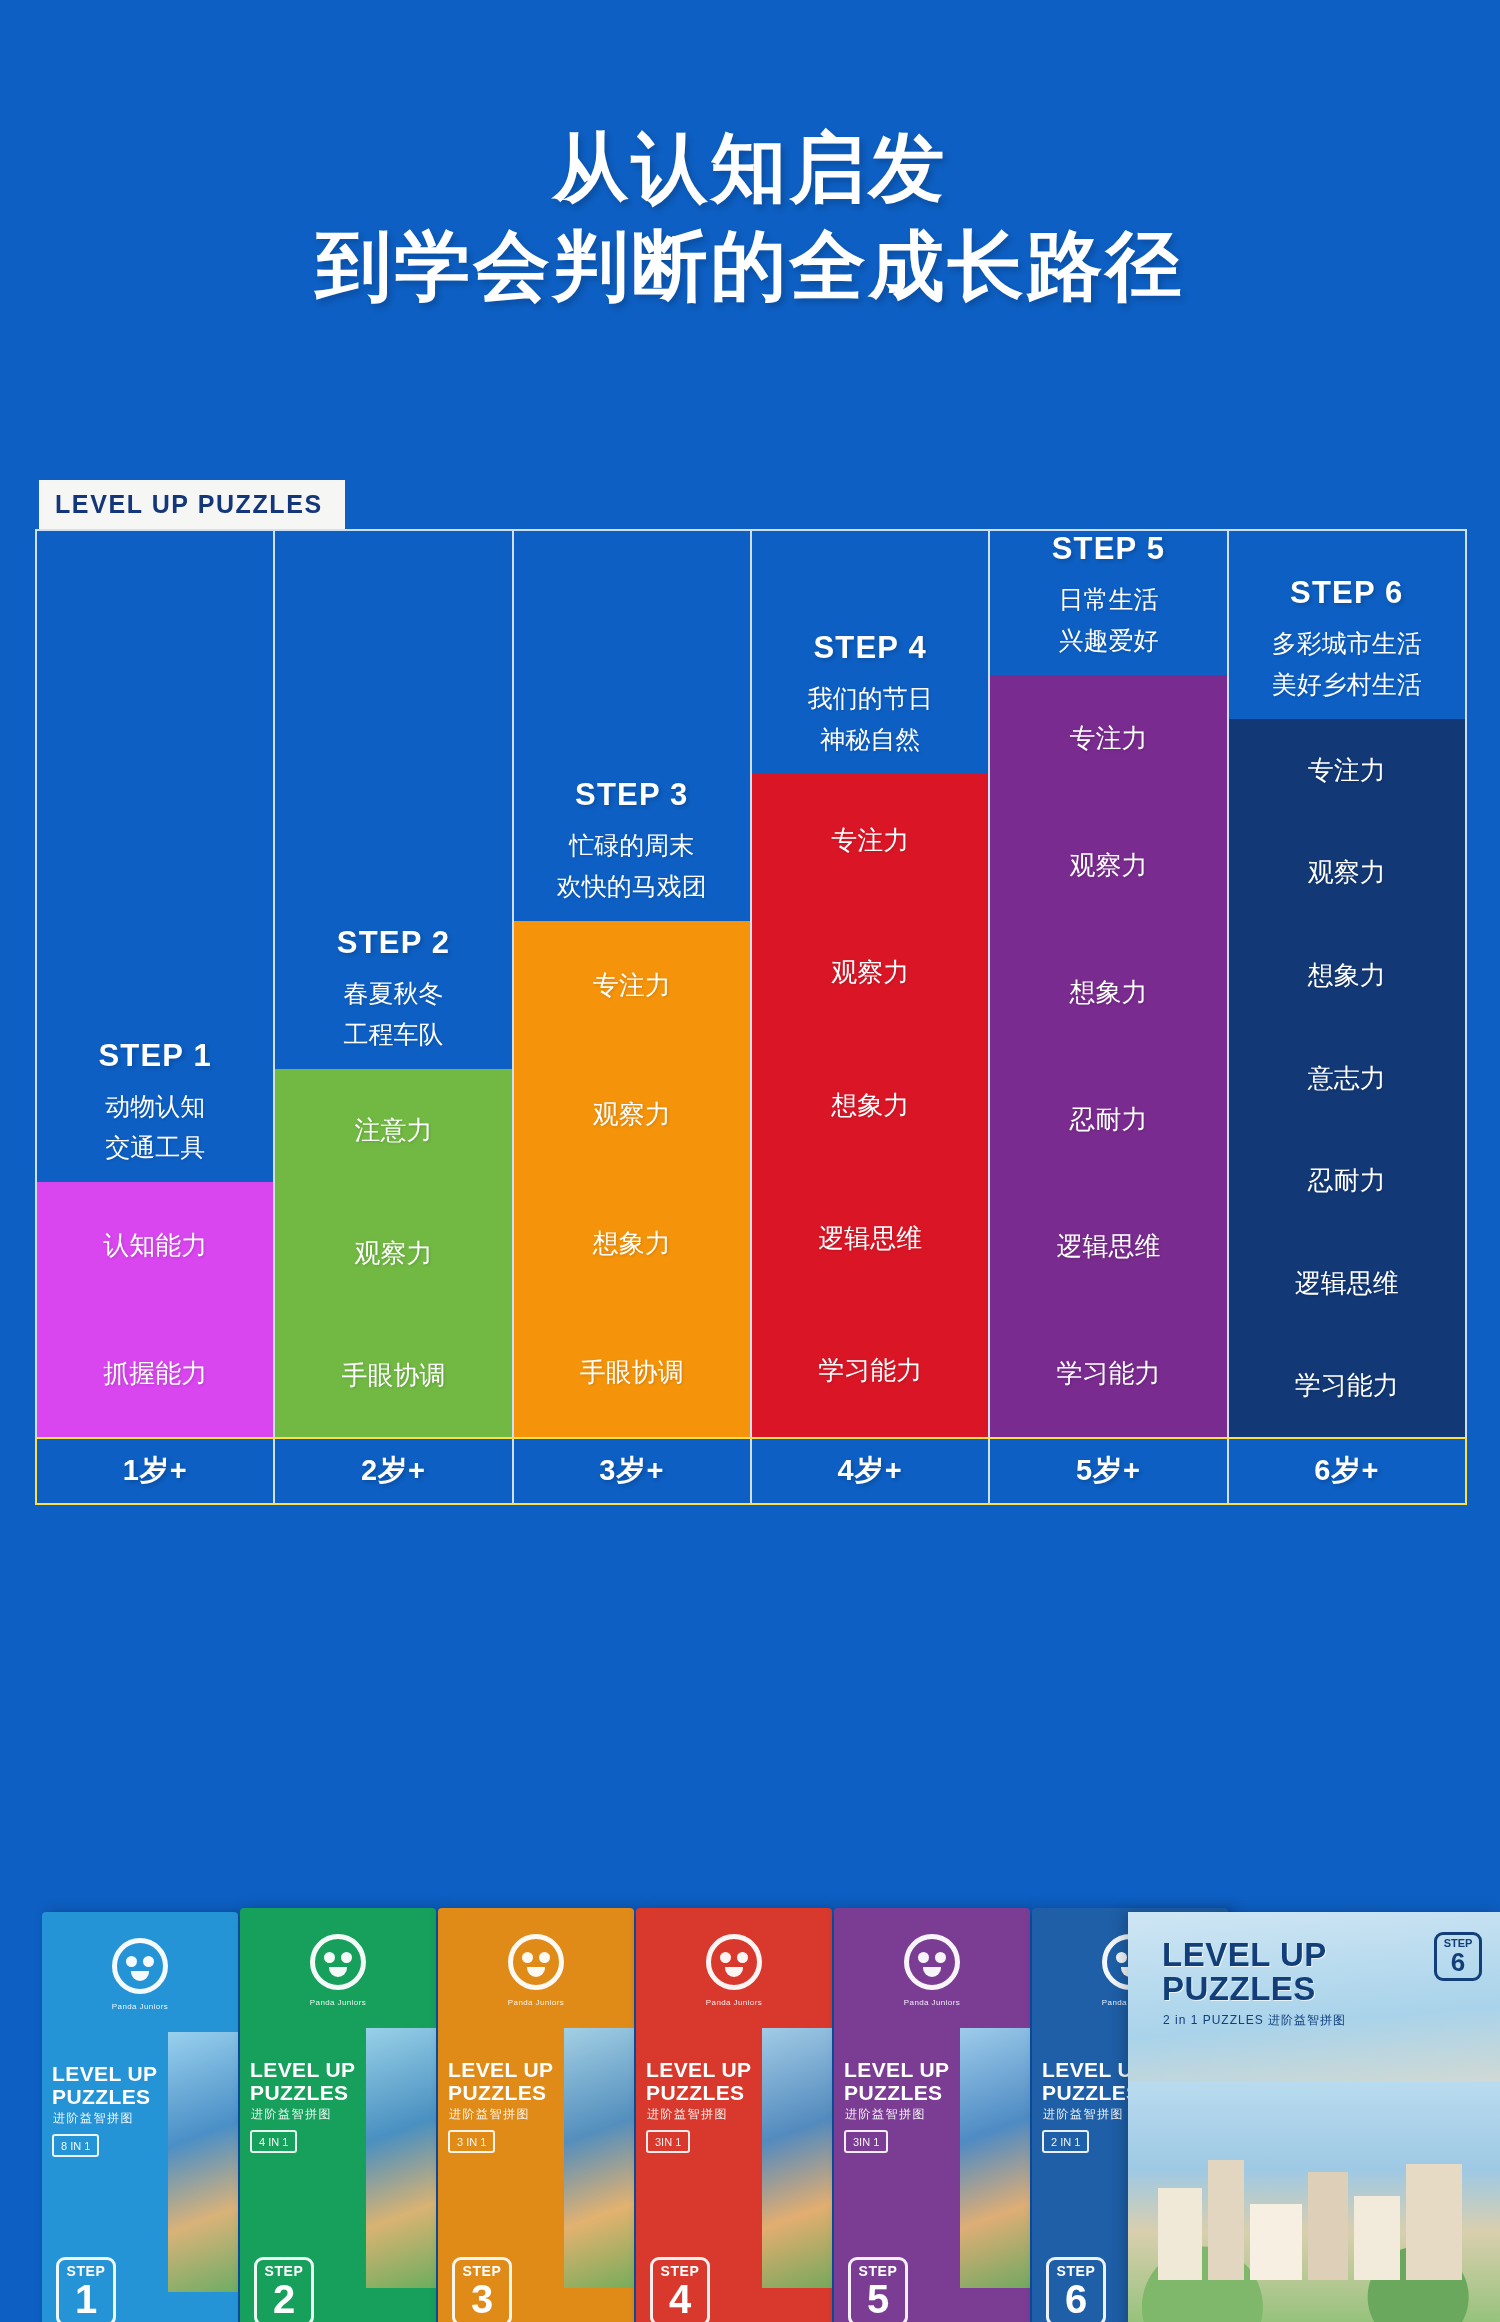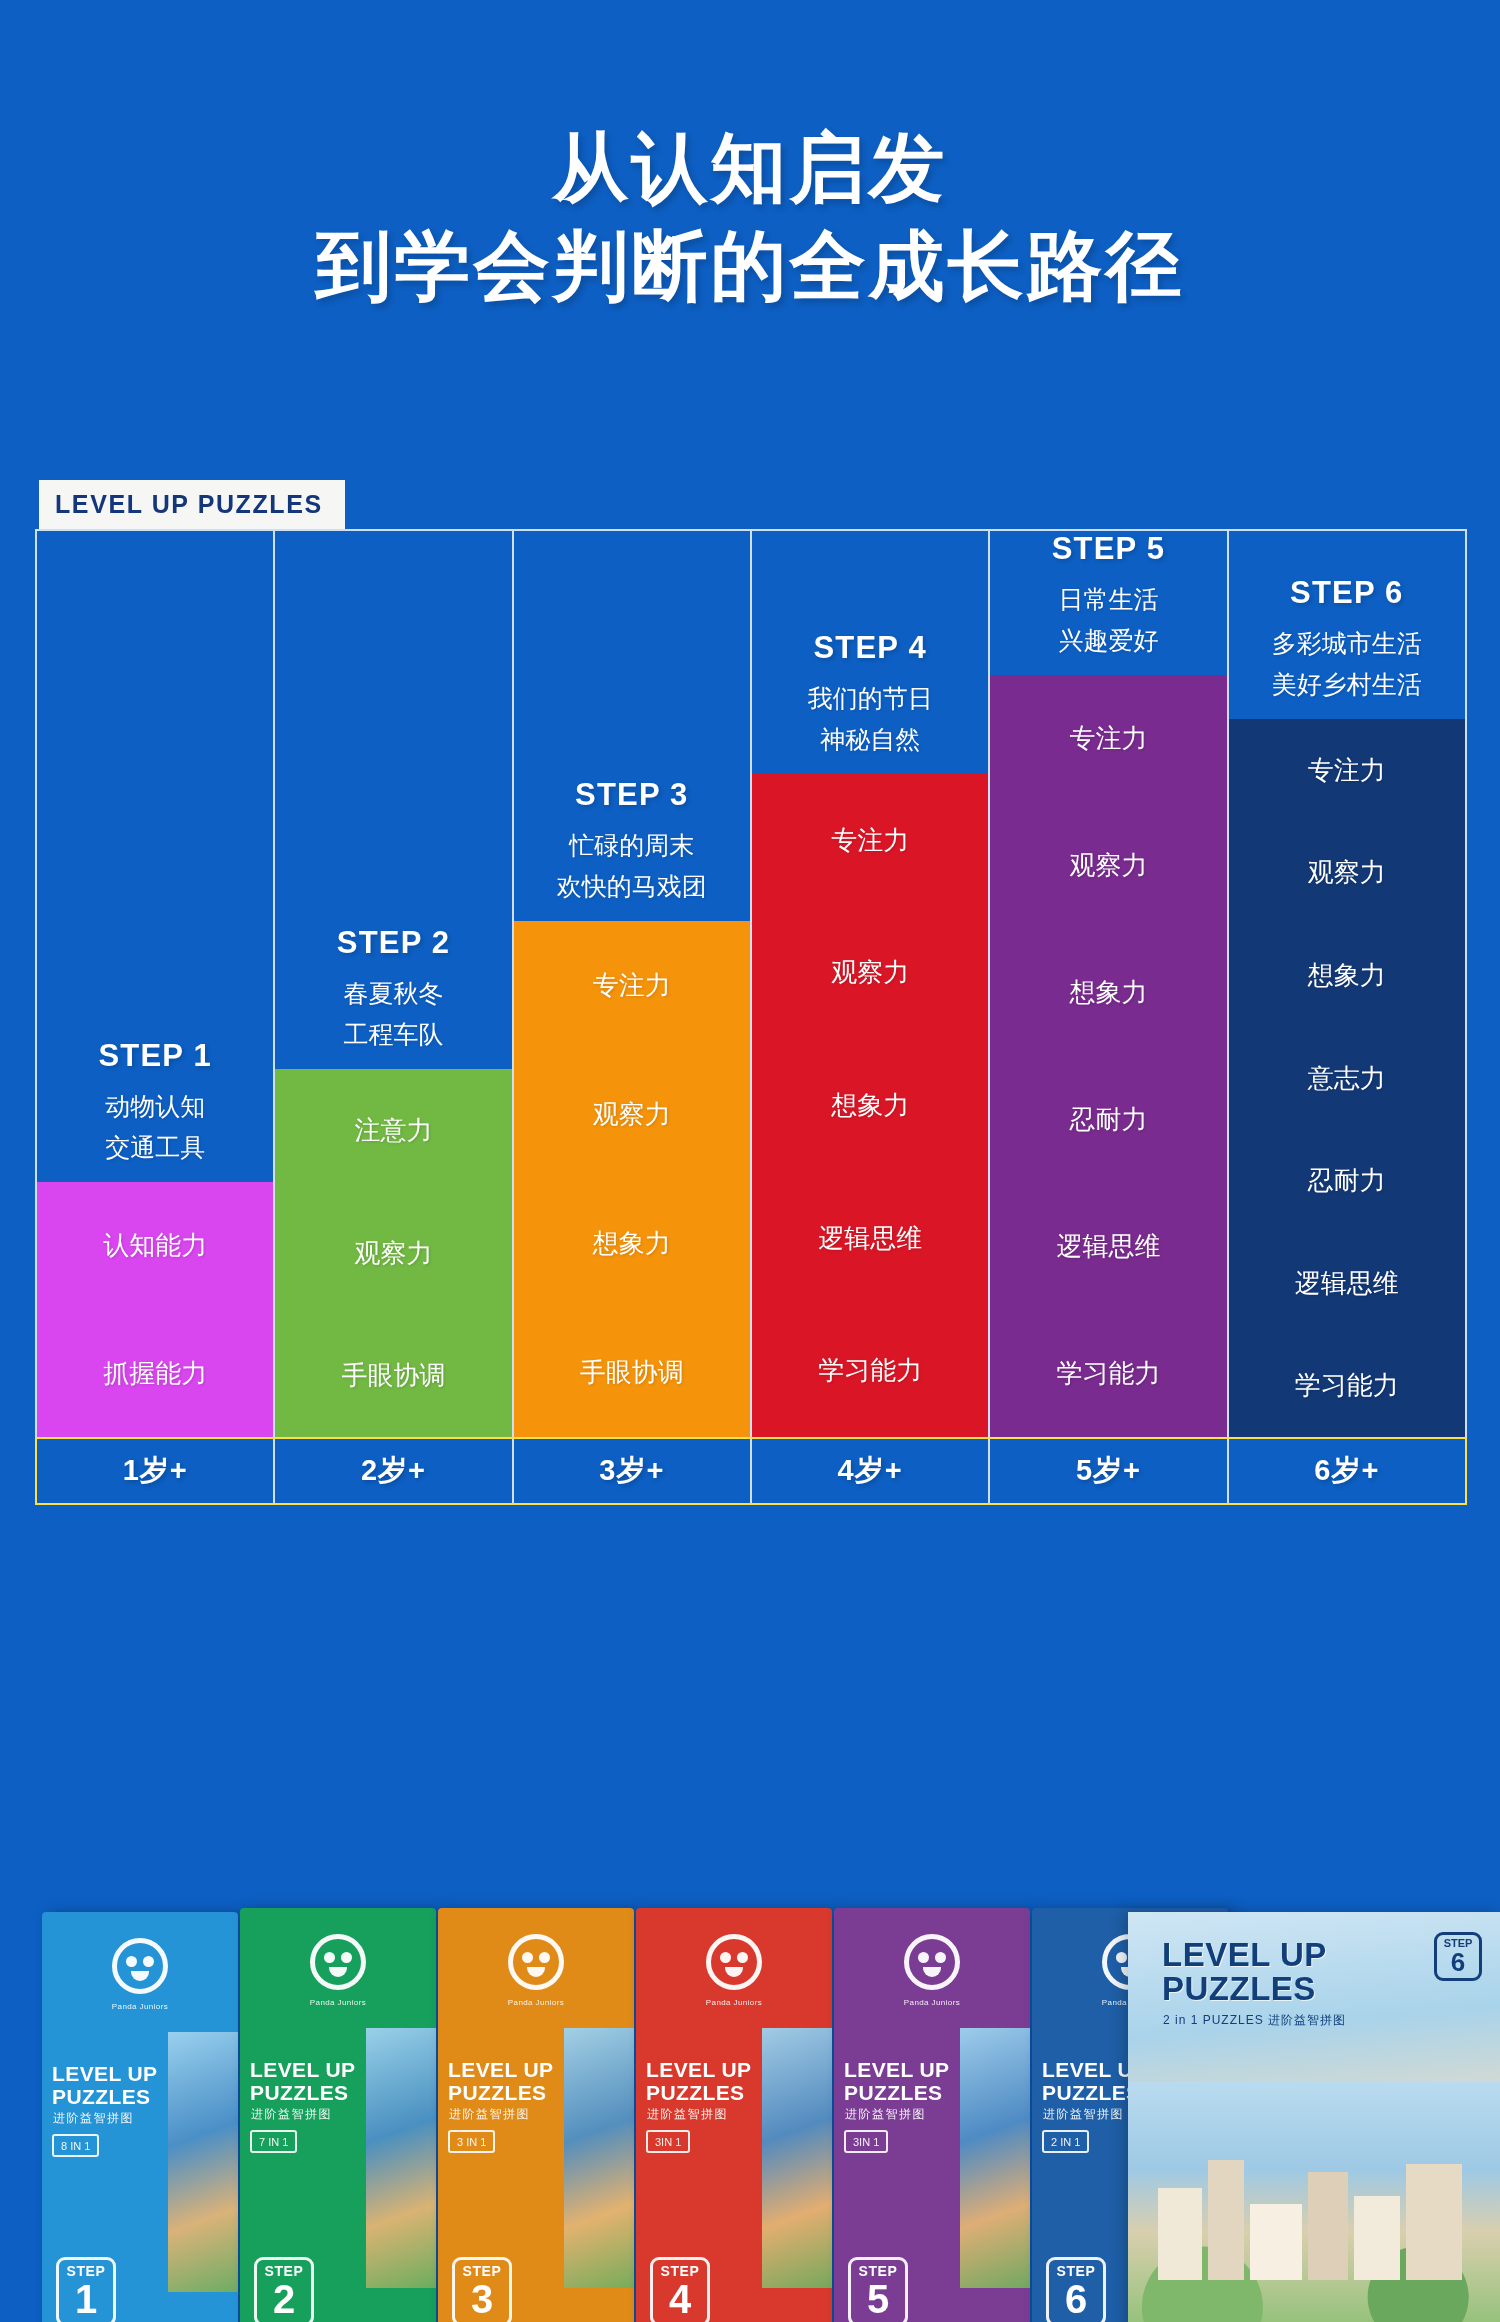--- a/index.html
+++ b/index.html
@@ -342,21 +342,21 @@
 
   <div class="pbox" style="left:240px;width:196px;height:424px;background:#16a05c;">
     <div class="logo">
         <i class="a"></i>
         <i class="b"></i>
         <i class="m"></i>
       </div>
     <div class="brand">Panda Juniors</div>
     <div class="ttl">LEVEL UP<br>PUZZLES</div>
     <div class="cn">进阶益智拼图</div>
-    <div class="count"><span>7 IN 1</span></div>
+    <div class="count"><span>4 IN 1</span></div>
     <div class="stepbadge">
       <b>STEP</b>
       <em>2</em>
     </div>
     <div class="art"></div>
   </div>
 
   <div class="pbox" style="left:438px;width:196px;height:424px;background:#e08a18;">
     <div class="logo">
         <i class="a"></i>

